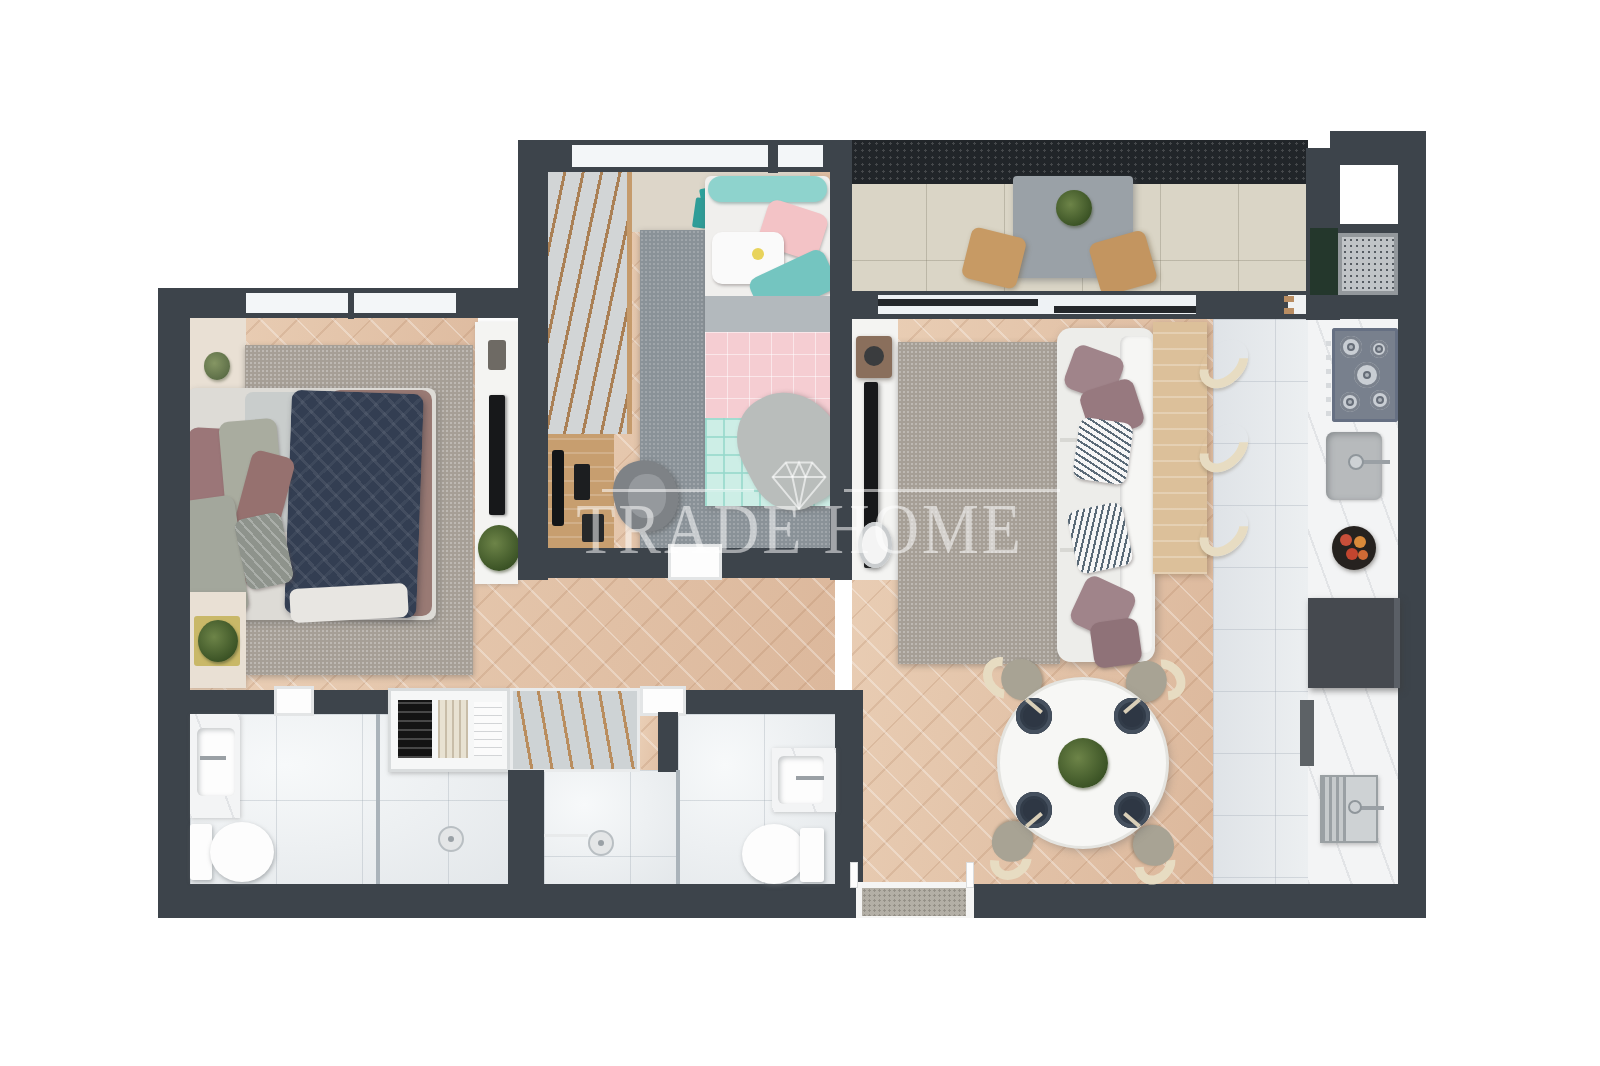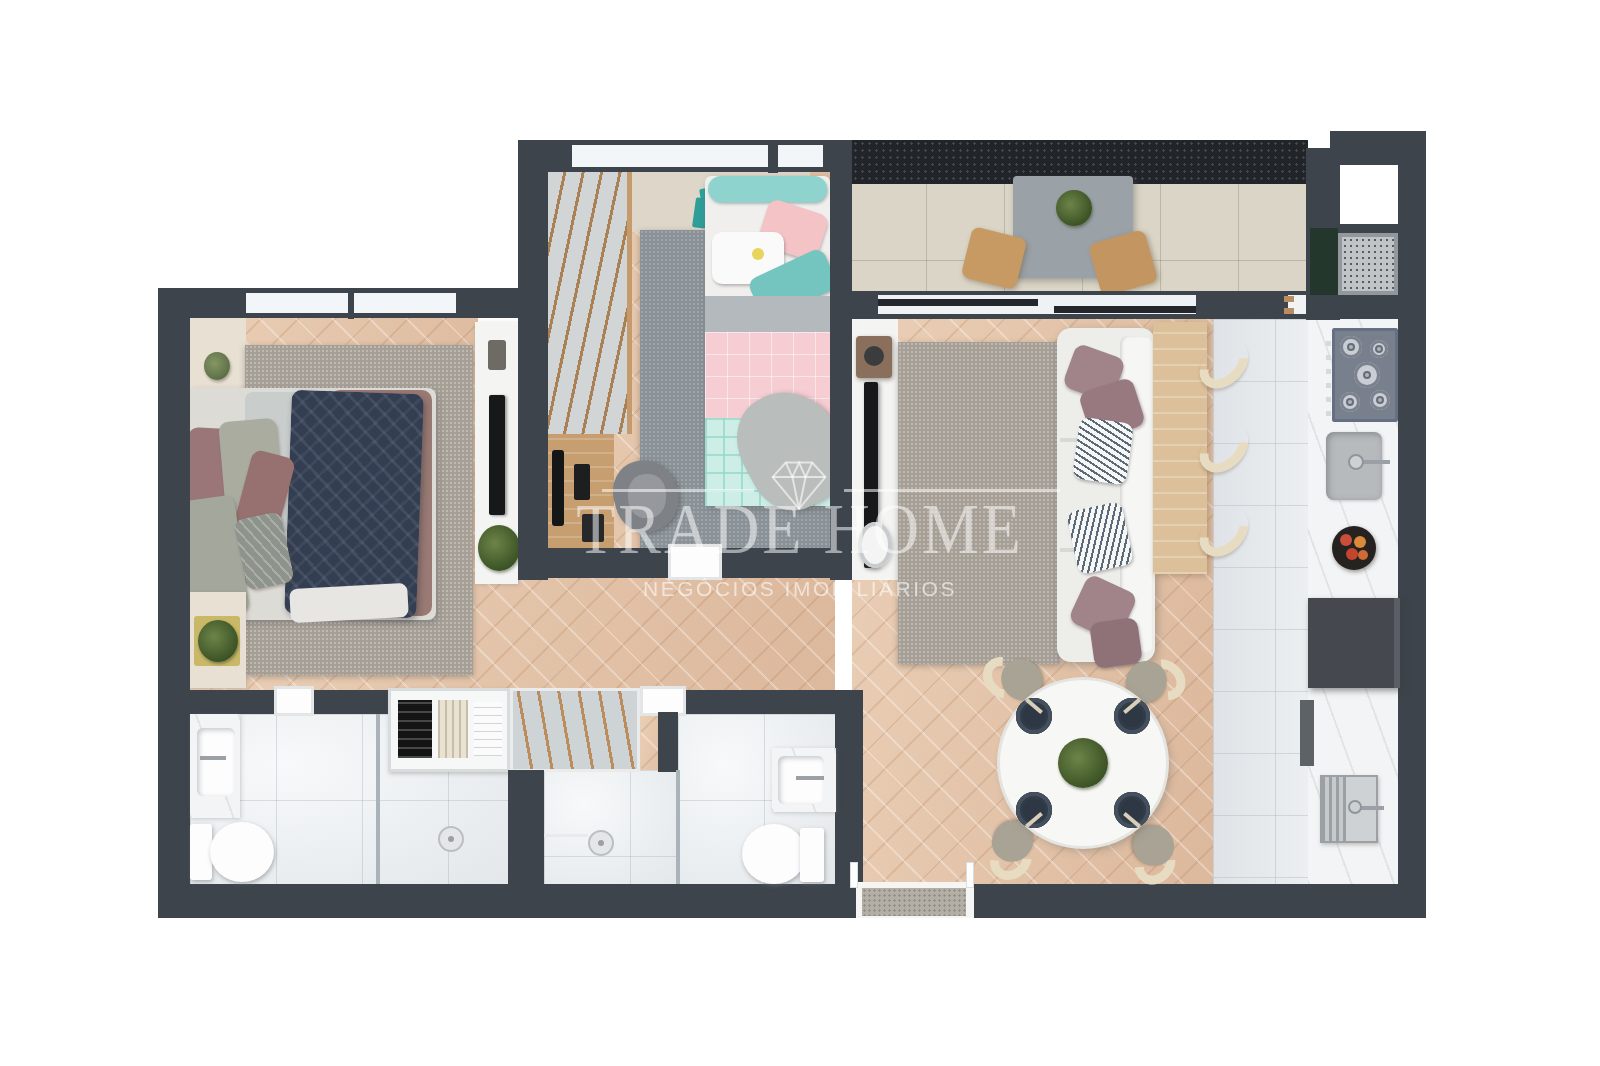--- a/index.html
+++ b/index.html
@@ -281,15 +281,14 @@
         <path d="M10,28 L30,6 H70 L90,28 L50,76 Z"></path>
         <path d="M10,28 H90"></path>
         <path d="M30,6 L40,28 L50,76 L60,28 L70,6"></path>
         <path d="M40,28 L50,6 L60,28"></path>
       </g>
     </svg>
   </i>
   <i class="wm-line" style="left:602px;top:489px;width:152px;height:3px"></i>
   <i class="wm-line" style="left:844px;top:489px;width:216px;height:3px"></i>
   <div id="wm-title">TRADE HOME</div>
-  <div id="wm-sub">NEGÓCIOS IMOBILIÁRIOS</div>
 
 </div>
 
 </body></html>

